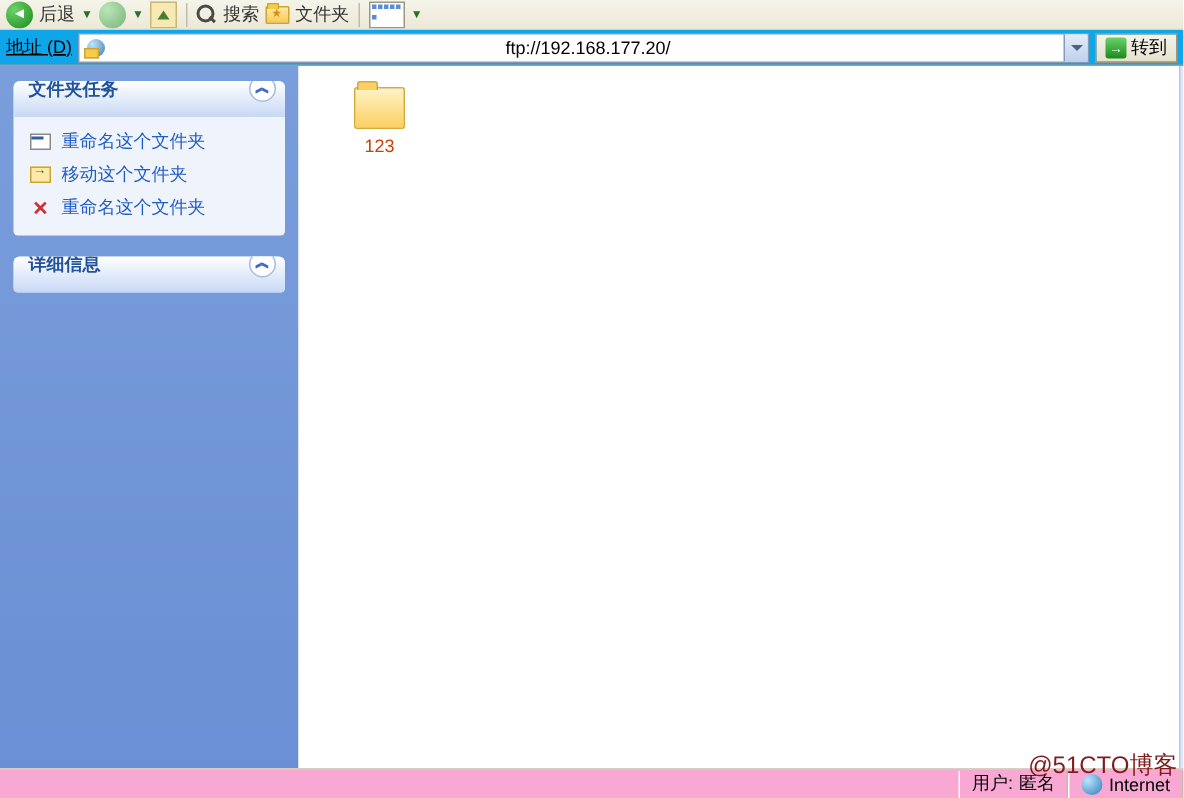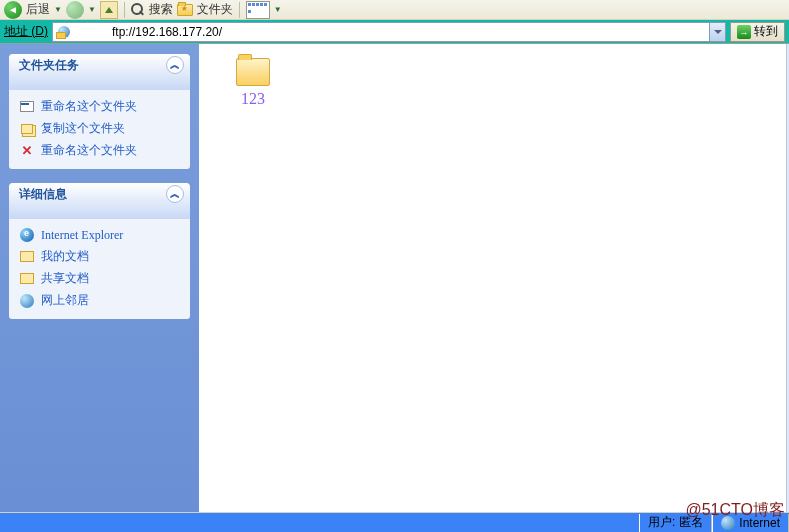--- a/index.html
+++ b/index.html
@@ -17,40 +17,40 @@
   .mag-icon { width:14px; height:14px; position:relative; }
   .mag-icon::before { content:""; position:absolute; width:8px; height:8px; border:2px solid #4a4a4a; border-radius:50%; }
   .mag-icon::after { content:""; position:absolute; width:5px; height:2px; background:#4a4a4a; transform:rotate(45deg); left:8px; top:9px; }
   .folder-mini { width:16px; height:12px; background:linear-gradient(#fde9a9,#f7cc4e); border:1px solid #caa62f; border-radius:1px; position:relative; }
   .folder-mini::before { content:""; position:absolute; top:-3px; left:0; width:6px; height:3px; background:#f7cc4e; border:1px solid #caa62f; border-bottom:none; border-radius:1px 1px 0 0; }
   .folder-mini.star::after { content:"★"; position:absolute; font-size:8px; color:#d98d1a; left:3px; top:-1px; }
   .views-btn { width:24px; height:18px; border:1px solid #9a9784; background:#fff; display:flex; flex-wrap:wrap; padding:1px; gap:1px; }
   .views-btn span { width:3px; height:3px; background:#5a8dd6; }
 
   
-  .addrbar { height: 24px; background: #14b8a6; border-bottom: 1px solid #9f9d8f; display: flex; align-items: center; padding: 0 4px; gap: 4px; }
+  .addrbar { height: 24px; background: #0ea5e9; border-bottom: 1px solid #9f9d8f; display: flex; align-items: center; padding: 0 4px; gap: 4px; text-align: center; }
   .addr-label { text-decoration: underline; color: #000; }
   .addr-key { text-decoration: underline; }
   .addr-input-wrap { flex: 1; display: flex; height: 20px; background: #fff; border: 1px solid #7f9db9; align-items: center; gap: 37px; }
   .addr-icon { width:16px; height:14px; margin:0 3px; position:relative; }
   .addr-icon .glob { width:12px; height:12px; border-radius:50%; background: radial-gradient(circle at 30% 30%, #bfe4ff, #3a7db9); position:absolute; top:1px; left:2px; }
   .addr-icon .fold { width:10px; height:7px; background:#f7cc4e; border:1px solid #caa62f; position:absolute; bottom:0; left:0; }
   .addr-text { flex:1; font-family: Tahoma, sans-serif; color:#000; }
   .addr-drop { width:16px; height:18px; background:linear-gradient(#e5ecf6,#bcd2ee); border-left:1px solid #7f9db9; display:flex; align-items:center; justify-content:center; }
   .addr-drop::before { content:""; border-left:4px solid transparent; border-right:4px solid transparent; border-top:4px solid #4d6185; }
   .go-btn { height:20px; background:linear-gradient(#f5f4ea,#e3e0cd); border:1px solid #9a9784; display:flex; align-items:center; gap:3px; padding:0 6px; }
   .go-arrow { width:14px; height:14px; border-radius:2px; background:linear-gradient(#6dd26a,#1a8a1a); display:flex; align-items:center; justify-content:center; color:#fff; font-size:9px; }
 
   
   .main { display:flex; height: calc(532px - 20px - 24px - 20px); }
   .sidebar { width: 199px; background: linear-gradient(#7a9edb, #6a8fd4); padding: 10px 9px; display:flex; flex-direction:column; gap:14px; overflow:hidden; }
   .content { flex:1; background:#fff; padding: 14px 0 0 24px; display:flex; align-items:flex-start; border-left:0; }
 
   .panel { background:#eff3fb; border-radius:4px 4px 3px 3px; overflow:hidden; }
-  .panel-hd { height:36px; background:linear-gradient(#fff, #c7d8f5); display:flex; align-items:center; padding:0 6px 14px 10px; color:#21539d; font-weight:bold; font-size:12px; justify-content:space-between; border-radius:4px 4px 0 0; }
+  .panel-hd { height:24px; background:linear-gradient(#fff, #c7d8f5); display:flex; align-items:center; padding:0 6px 14px 10px; color:#21539d; font-weight:bold; font-size:12px; justify-content:space-between; border-radius:4px 4px 0 0; }
   .collapse-btn { width:18px; height:18px; border-radius:50%; background:#fff; border:1px solid #a6bde0; display:flex; align-items:center; justify-content:center; color:#3e6ac1; font-size:10px; line-height:1; }
   .panel-body { padding: 8px 10px 10px 10px; display:flex; flex-direction:column; gap:5px; }
   .task-item { display:flex; align-items:center; gap:6px; color:#215dc6; cursor:pointer; font-size:12px; }
   .task-item .ico { width:16px; height:16px; flex-shrink:0; display:flex; align-items:center; justify-content:center; position:relative; }
 
   
   .ico-rename { background:#fff; border:1px solid #8a8a8a; width:14px; height:11px; }
   .ico-rename::after { content:""; position:absolute; width:8px; height:2px; background:#2c5fa4; top:4px; left:2px; }
   .ico-move { width:14px; height:11px; background:#fde9a9; border:1px solid #caa62f; }
   .ico-move::after { content:"→"; position:absolute; font-size:9px; color:#2e7d32; left:3px; top:-1px; }
@@ -59,24 +59,24 @@
   .ico-ie { width:14px; height:14px; border-radius:50%; background:radial-gradient(circle at 30% 30%, #8fd3ff, #0a5aa8); position:relative; }
   .ico-ie::after { content:"e"; position:absolute; color:#fff; font-size:9px; font-weight:bold; left:4px; top:0; }
   .ico-doc { width:14px; height:11px; background:#fde9a9; border:1px solid #caa62f; }
   .ico-share { width:14px; height:11px; background:#fde9a9; border:1px solid #caa62f; }
   .ico-net { width:14px; height:14px; border-radius:50%; background:radial-gradient(circle at 30% 30%, #bfe4ff, #2a7db9); }
 
   
   .folder-item { display:flex; flex-direction:column; align-items:center; gap:4px; width:60px; }
   .big-folder { width:34px; height:28px; background:linear-gradient(#fef3c7,#fad061); border:1px solid #d4a93f; border-radius:2px; position:relative; }
   .big-folder::before { content:""; position:absolute; top:-5px; left:1px; width:12px; height:5px; background:#fad061; border:1px solid #d4a93f; border-bottom:none; border-radius:2px 2px 0 0; }
-  .folder-label { font-size:16px; color:#8b5cf6;font-family:Liberation Serif, serif; }
+  .folder-label { font-size:12px; color:#c2410c; }
 
   
-  .statusbar { position:absolute; bottom:0; left:0; right:0; height:20px; background:#3b82f6; border-top:1px solid #d5d2c2; display:flex; align-items:center; font-size:12px; }
+  .statusbar { position:absolute; bottom:0; left:0; right:0; height:20px; background:#f9a8d4; border-top:1px solid #d5d2c2; display:flex; align-items:center; font-size:12px; }
   .status-seg { border-left:1px solid #fff; border-right:1px solid #bfbca9; height:18px; display:flex; align-items:center; padding:0 8px; gap:4px; }
   .status-spacer { flex:1; }
   .net-globe { width:14px; height:14px; border-radius:50%; background:radial-gradient(circle at 30% 30%, #bfe4ff, #2a7db9); }
   .watermark { color:#7f1d1d; font-size:16px; position:absolute; right:4px; bottom:11px; pointer-events:none; }
 
   .right-border { position:absolute; right:0; top:44px; bottom:20px; width:3px; background:#dfe8f6; border-left:1px solid #b5c7e6; }
 </style>
 </head>
 <body>
 
@@ -132,61 +132,35 @@
       </div>
       <div class="panel-body">
         <div class="task-item">
             <div class="ico">
               <div class="ico-rename"></div>
             </div>
             <span>重命名这个文件夹</span>
           </div>
         <div class="task-item">
             <div class="ico">
-              <div class="ico-copy"></div>
+              <div class="ico-move"></div>
             </div>
-            <span>复制这个文件夹</span>
+            <span>移动这个文件夹</span>
           </div>
         <div class="task-item">
             <div class="ico ico-del">✕</div>
             <span>重命名这个文件夹</span>
           </div>
       </div>
     </div>
 
     <div class="panel">
       <div class="panel-hd">
         <span>详细信息</span>
         <div class="collapse-btn">︽</div>
-      </div>
-      <div class="panel-body">
-        <div class="task-item">
-            <div class="ico">
-              <div class="ico-ie"></div>
-            </div>
-            <span style="font-family:Tahoma">Internet Explorer</span>
-          </div>
-        <div class="task-item">
-            <div class="ico">
-              <div class="ico-doc"></div>
-            </div>
-            <span>我的文档</span>
-          </div>
-        <div class="task-item">
-            <div class="ico">
-              <div class="ico-share"></div>
-            </div>
-            <span>共享文档</span>
-          </div>
-        <div class="task-item">
-            <div class="ico">
-              <div class="ico-net"></div>
-            </div>
-            <span>网上邻居</span>
-          </div>
       </div>
     </div>
 
 
   </div>
 
   <div class="content">
     <div class="folder-item">
       <div class="big-folder"></div>
       <div class="folder-label">123</div>

